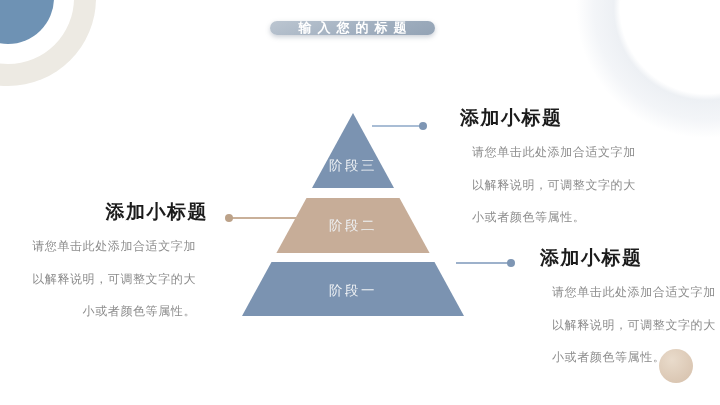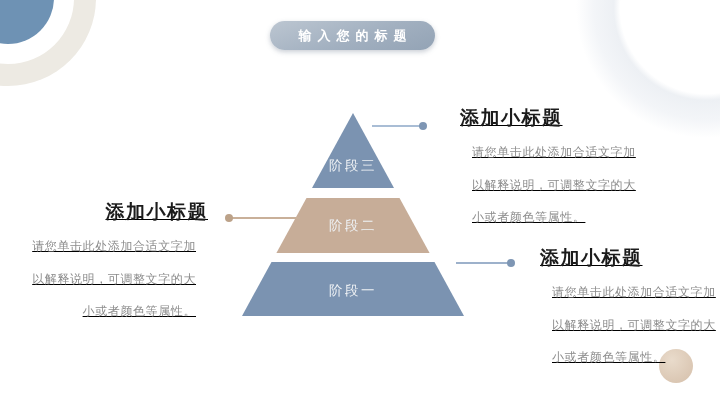--- a/index.html
+++ b/index.html
@@ -13,41 +13,41 @@
   .deco-tl-white{left:-58px;top:-68px;width:132px;height:132px;background:#ffffff;}
   .deco-tl-blue{left:-38px;top:-48px;width:92px;height:92px;background:#6e92b4;}
   
   .deco-tr-ring{left:576px;top:-122px;width:260px;height:260px;
     background:radial-gradient(circle closest-side, rgba(255,255,255,0) 0 66%, #edf0f4 71%, #f3f5f8 86%, rgba(243,245,248,0) 100%);}
   
   .deco-br-dot{left:659px;top:349px;width:34px;height:34px;
     background:radial-gradient(circle at 38% 32%, #e9dbcb, #d5bfaa);}
   
   .title-badge{
-    position:absolute;left:270px;top:21px;width:165px;height:29px;border-radius:15px;
+    position:absolute;left:270px;top:21px;width:165px;height:14px;border-radius:15px;
     background:linear-gradient(160deg,#bcc6d1 0%,#a2b0c0 55%,#93a3b5 100%);
     box-shadow:0 2px 5px rgba(100,115,135,.35);
     display:flex;align-items:center;justify-content:center;
   }
   .title-badge span{color:#ffffff;font-weight:bold;font-size:13px;letter-spacing:6px;text-indent:6px;}
   
   .pyramid{position:absolute;left:240px;top:110px;}
   .pyr-label{font-size:13.5px;fill:#eef1f4;letter-spacing:2.5px;text-anchor:middle;
     font-family:"Liberation Sans","DejaVu Sans",sans-serif;}
   
   .conn{position:absolute;height:2px;}
   .conn .dot{position:absolute;top:-3px;width:8px;height:8px;border-radius:50%;display:block;}
   .conn-top{left:372px;top:125px;width:50px;background:#a9bdd5;}
   .conn-top .dot{right:-5px;background:#7e96b4;}
   .conn-left{left:230px;top:217px;width:70px;background:#c9b099;}
   .conn-left .dot{left:-5px;background:#bca289;}
   .conn-br{left:456px;top:262px;width:54px;background:#9db1cb;}
   .conn-br .dot{right:-5px;background:#7e96b4;}
   
-  .callout{position:absolute;text-decoration:underline;}
+  .callout{position:absolute;}
   .callout h3{margin:0 0 9px 0;font-size:19px;line-height:24px;color:#1c1c1c;
     letter-spacing:1.5px;font-weight:bold;}
   .callout p{margin:12px;font-size:12px;line-height:20.5px;color:#8c8c8c;
     letter-spacing:0.6px;white-space:nowrap;}
   .callout-tr{left:460px;top:106px;text-align:left;}
   .callout-left{right:512px;top:200px;text-align:right;}
   .callout-br{left:540px;top:246px;text-align:left;}
 </style>
 </head>
 <body>

